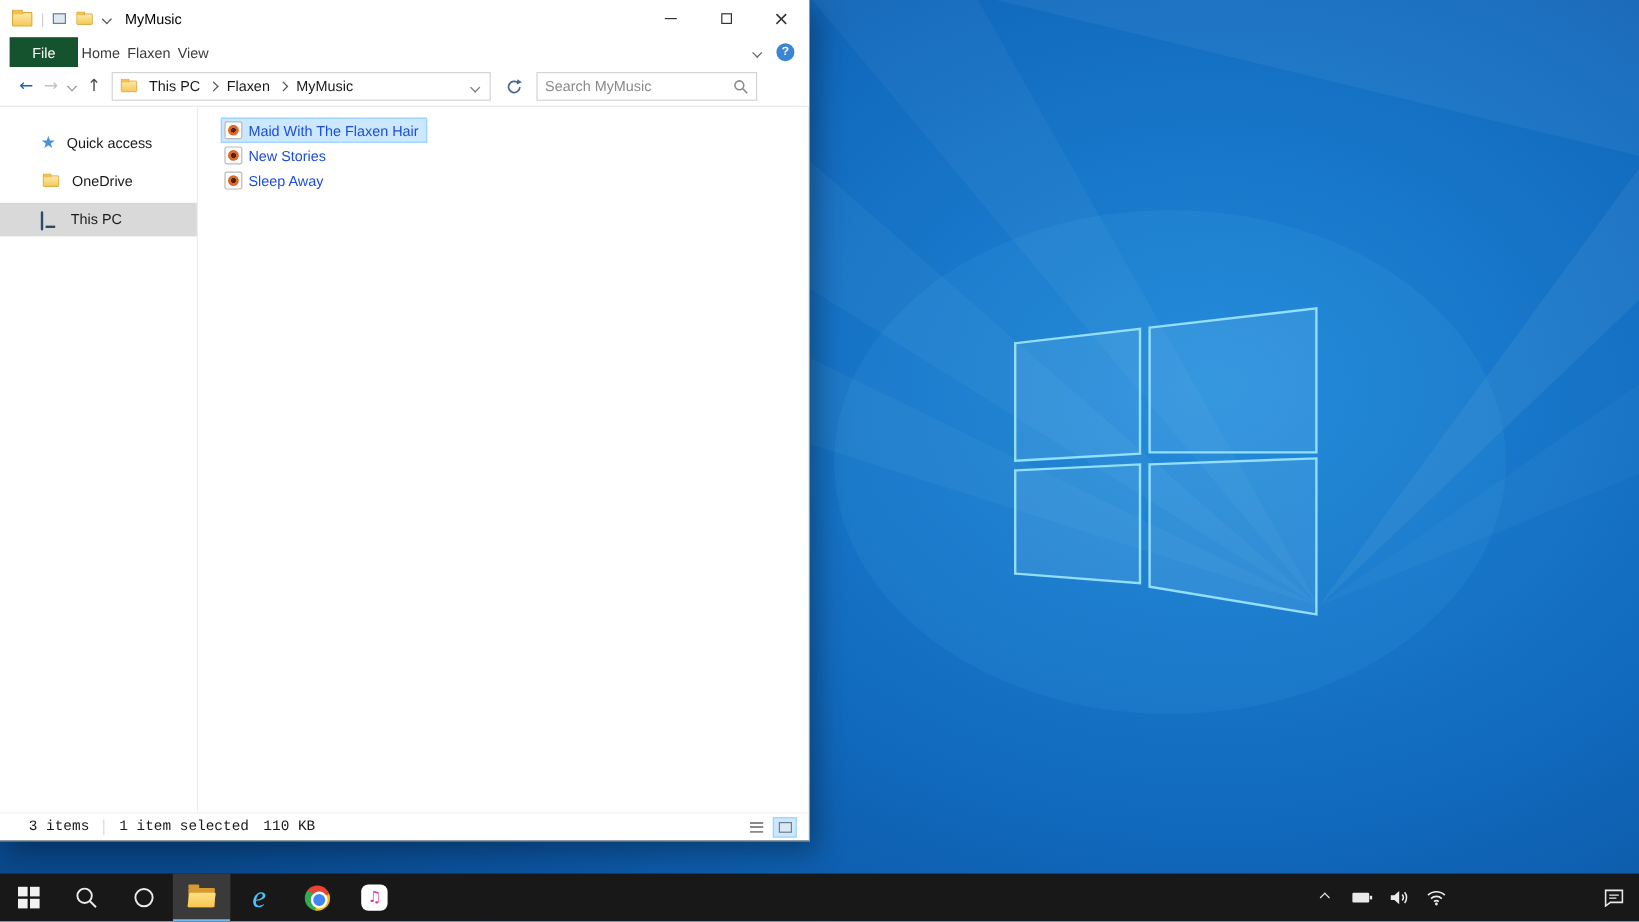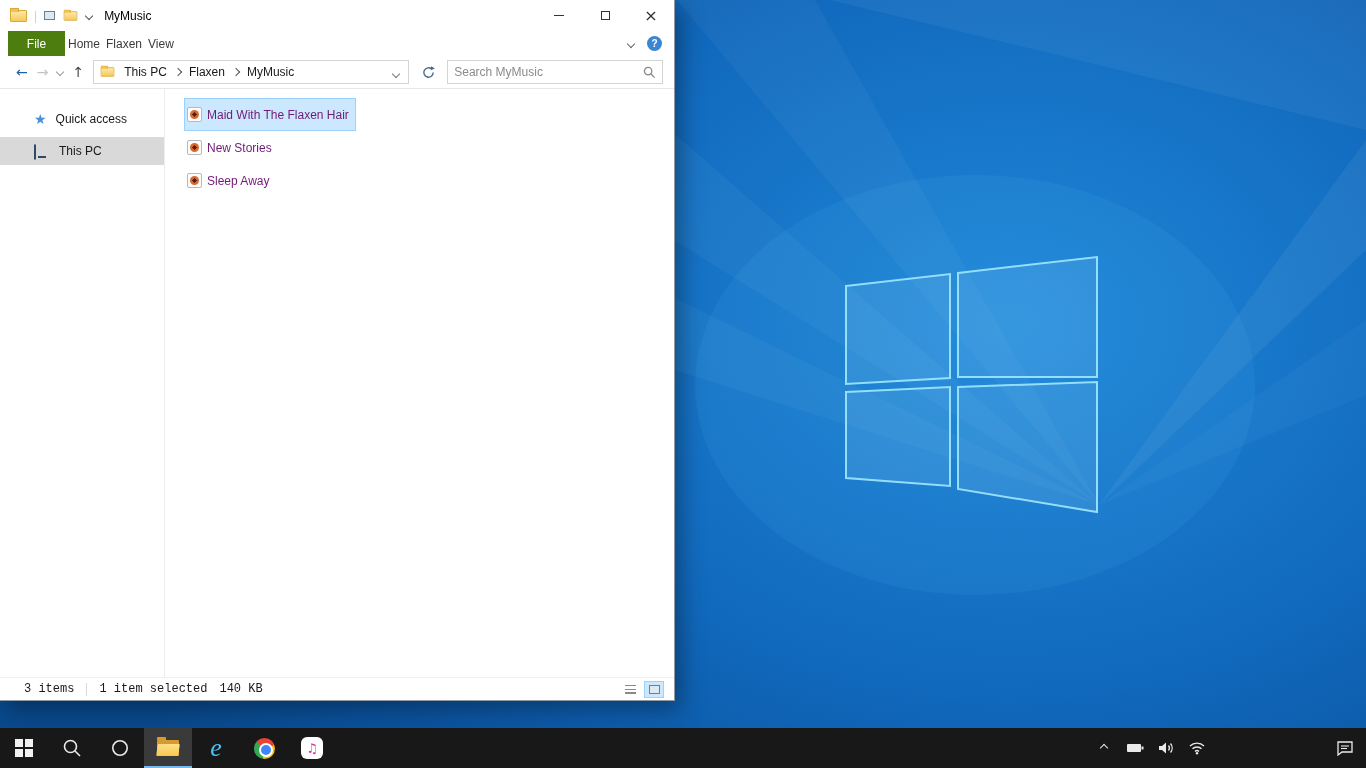--- a/index.html
+++ b/index.html
@@ -32,64 +32,64 @@
   .chv.right { transform:rotate(-45deg); }
   .chv.up { transform:rotate(-135deg); }
   .title-text { font-size:12px; color:#000; margin-left:12px; }
   .win-controls { margin-left:auto; display:flex; height:100%; }
   .win-btn { width:46px; height:100%; display:flex; align-items:center; justify-content:center; color:#333; }
   .glyph-min { width:10px; height:1px; background:#333; }
   .glyph-max { width:9px; height:9px; border:1px solid #333; }
   .glyph-close { font-size:16px; line-height:1; font-family:"DejaVu Sans",sans-serif; }
 
   .ribbon { height:25px; display:flex; align-items:stretch; padding-left:8px; background:#fff; flex:0 0 auto; }
-  .tab-file { width:57px; background:#4d7c0f; color:#fff; font-size:12px;
+  .tab-file { width:57px; background:#14532d; color:#fff; font-size:12px;
     display:flex; align-items:center; justify-content:center; }
   .tab { padding:0 3px; display:flex; align-items:center; font-size:12px; color:#3b3b3b; }
   .ribbon-right { margin-left:auto; display:flex; align-items:center; gap:13px; padding-right:12px; }
   .rib-chv { color:#666; }
   .help-btn { width:15px; height:15px; border-radius:50%; background:#3a86d4; color:#fff;
     font-size:10px; font-weight:bold; display:flex; align-items:center; justify-content:center; }
 
   .addr-row { height:33px; display:flex; align-items:center; gap:9px; padding:0 8px 0 16px;
     background:#fff; border-bottom:1px solid #e8e8e8; flex:0 0 auto; }
   .nav-ar { font-size:14px; font-family:"DejaVu Sans",sans-serif; line-height:1; }
   .back-ar { color:#1e5fae; }
   .fwd-ar { color:#c3c3c3; }
   .nav-chv { color:#9a9a9a; }
   .up-ar { color:#4a4a4a; }
   .addr-box { display:flex; align-items:center; gap:2px; height:24px; width:316px;
     border:1px solid #d4d4d4; padding:0 5px; }
   .crumb { font-size:12px; color:#1a1a1a; padding:0 6px; white-space:nowrap; }
   .crumb-sep { color:#555; }
   .addr-drop { margin-left:auto; color:#777; padding:0 4px; }
   .refresh-btn { display:flex; align-items:center; justify-content:center; width:20px; }
-  .search-box { display:flex; align-items:center; height:24px; width:216px;
+  .search-box { display:flex; align-items:center; height:24px; width:184px;
     border:1px solid #d4d4d4; padding:0 6px; }
   .search-box input { border:none; outline:none; flex:1; font-size:12px; color:#333;
     font-family:"Liberation Sans","DejaVu Sans",sans-serif; }
   .search-box input::placeholder { color:#8a8a8a; }
 
   .body-row { flex:1; min-height:0; display:flex; }
   .sidebar { width:165px; border-right:1px solid #ededed; padding-top:16px; }
   .side-item { height:28px; display:flex; align-items:center; gap:9px; padding-left:34px;
     font-size:12px; color:#1a1a1a; margin-bottom:4px; }
   .side-item.selected { background:#d9d9d9; }
   .star-ic { color:#4a90d9; font-size:14px; font-family:"DejaVu Sans",sans-serif; line-height:1; }
   .pc-ic { width:16px; height:13px; position:relative; }
   .pc-ic .scr { width:16px; height:10px; background:#cfe3f5; border:1.5px solid #2e4a66; border-radius:1px; }
   .pc-ic .std { position:absolute; bottom:0; left:4px; width:8px; height:2px; background:#2e4a66; }
   .net-ic { width:16px; height:13px; position:relative; }
   .net-ic .scr { width:13px; height:9px; background:#9fc5e8; border:1.5px solid #23405c; border-radius:1px; }
   .net-ic .glb { position:absolute; right:0; bottom:0; width:8px; height:8px; border-radius:50%;
     background:radial-gradient(circle at 35% 35%, #7cc2f0, #1565a8); border:1px solid #0d4c85; }
 
   .filelist { flex:1; padding:9px 0 0 19px; }
-  .file-row { display:flex; align-items:center; gap:5px; height:33px; padding:0 6px 0 2px;
-    width:max-content; font-size:12px; color:#701a75; border:1px solid transparent; }
+  .file-row { display:flex; align-items:center; gap:5px; height:21px; padding:0 6px 0 2px;
+    width:max-content; font-size:12px; color:#1d4ed8; border:1px solid transparent; }
   .file-row.selected { background:#cce8ff; border-color:#99d1ff; }
   .music-ic { width:15px; height:15px; background:#fdfdfd; border:1px solid #b9b9b9;
     border-radius:2px; display:flex; align-items:center; justify-content:center; }
   .music-ic .disc { width:9px; height:9px; border-radius:50%;
     background:radial-gradient(circle, #5a2017 0 32%, #d96a2a 32% 72%, #f0b65f 72%); }
 
   .statusbar { height:23px; display:flex; align-items:center; gap:12px; padding:0 10px 0 24px;
     font-size:12px; color:#1a1a1a; border-top:1px solid #f0f0f0; flex:0 0 auto;font-family:Liberation Mono, monospace; }
   .stat-sep { width:1px; height:13px; background:#d9d9d9; }
   .view-toggles { margin-left:auto; display:flex; gap:4px; }
@@ -212,20 +212,24 @@
         </svg>
       </div>
     </div>
 
     <div class="body-row">
       <div class="sidebar">
         <div class="side-item">
           <span class="star-ic">★</span>
           <span>Quick access</span>
         </div>
+        <div class="side-item">
+          <span class="folder16 folder-sm"></span>
+          <span>OneDrive</span>
+        </div>
         <div class="side-item selected">
           <span class="pc-ic"><span class="scr"></span><span class="std"></span></span>
           <span>This PC</span>
         </div>
       </div>
 
       <div class="filelist">
         <div class="file-row selected">
           <span class="music-ic">
               <span class="disc"></span>
@@ -244,21 +248,21 @@
             </span>
           <span>Sleep Away</span>
         </div>
       </div>
     </div>
 
     <div class="statusbar">
       <span>3 items</span>
       <span class="stat-sep"></span>
       <span>1 item selected</span>
-      <span>140 KB</span>
+      <span>110 KB</span>
       <div class="view-toggles">
         <div class="vt-btn">
             <span class="ic-details"></span>
           </div>
         <div class="vt-btn active">
             <span class="ic-thumbs"></span>
           </div>
       </div>
     </div>
   </div>

